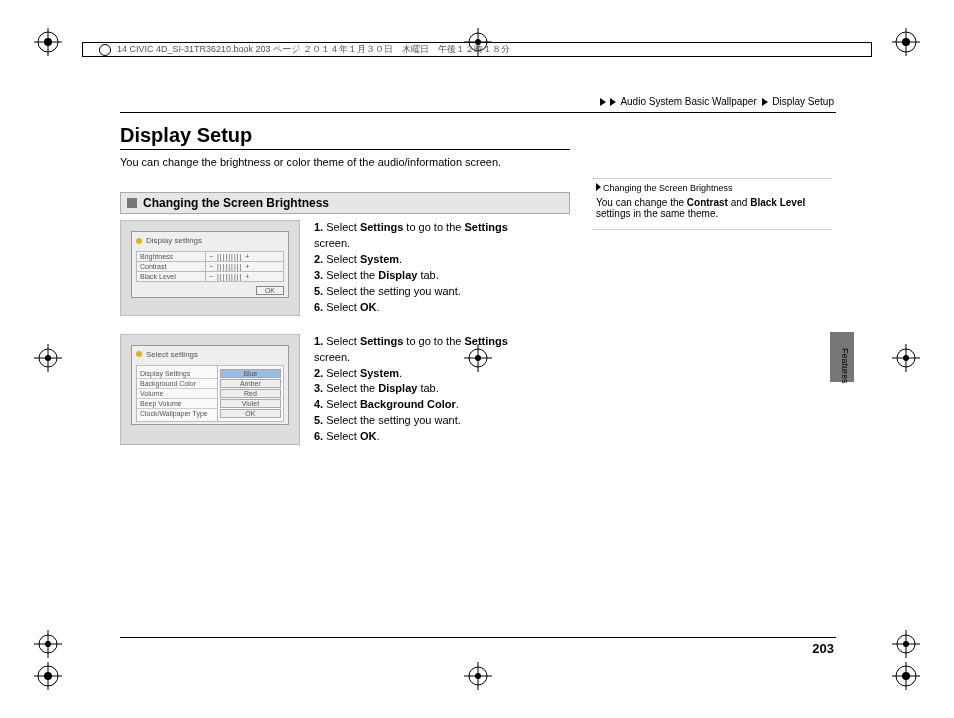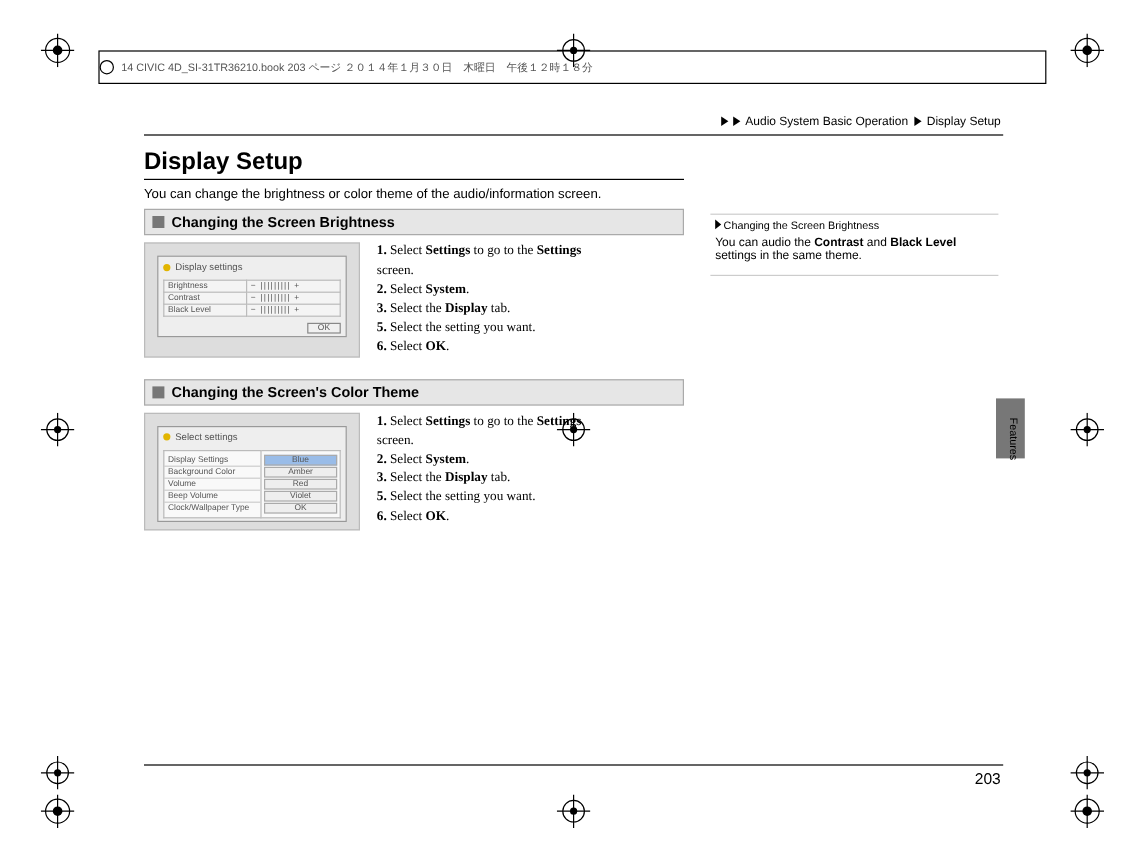--- a/index.html
+++ b/index.html
@@ -15,68 +15,68 @@
   .br { bottom: 28px; right: 34px; }
   .ml { top: 344px; left: 34px; }
   .mr { top: 344px; right: 34px; }
   .ml2 { top: 630px; left: 34px; }
   .mr2 { top: 630px; right: 34px; }
   .mt { top: 28px; left: 464px; }
   .mb { bottom: 28px; left: 464px; }
   .mt2 { top: 344px; left: 464px; }
 
   
-  .topbar { position: absolute; top: 42px; left: 82px; right: 82px; height: 28px; border: 1px solid #000; display: flex; align-items: center; font-size: 9px; padding-left: 0; color:#555;text-align:right;}
+  .topbar { position: absolute; top: 42px; left: 82px; right: 82px; height: 15px; border: 1px solid #000; display: flex; align-items: center; font-size: 9px; padding-left: 16px; color:#555;text-align:right;}
   .topbar .circle { width: 12px; height: 12px; border: 1px solid #000; border-radius: 50%; margin-right: 6px; }
 
   
   .crumb { position: absolute; top: 96px; right: 120px; font-size: 10px; }
   .crumb .tri { display:inline-block; width:0; height:0; border-top:4px solid transparent; border-bottom:4px solid transparent; border-left:6px solid #000; margin:0 2px; vertical-align:middle;}
   .hr-top { position:absolute; top:112px; left:120px; right:118px; border-top:1px solid #000;}
 
   
   .content { position:absolute; top:124px; left:120px; width:450px; }
   .content h1 { font-size:20px; font-weight:bold; margin-bottom:2px;}
   .rule { border-top:1px solid #000; margin-bottom:6px;}
-  .intro { font-size:11px; margin-bottom:6px;}
+  .intro { font-size:11px; margin-bottom:24px;}
 
   .subhead { background:#e6e6e6; border:1px solid #aaa; padding:3px 6px; font-size:12px; font-weight:bold; display:flex; align-items:center; margin-bottom:6px;}
   .subhead .sq { width:10px; height:10px; background:#777; margin-right:6px;}
 
   .section-row { display:flex; gap:14px; margin-bottom:18px;}
   .thumb { width:180px; border:1px solid #bbb; background:#ddd; padding:10px 10px 6px 10px; font-size:8px; color:#555;}
   .thumb .win { background:#eee; border:1px solid #999; padding:4px 4px 2px 4px;}
   .thumb .title { font-size:8px; margin-bottom:6px; display:flex; align-items:center;}
   .thumb .title .dot{width:6px;height:6px;border-radius:50%;background:#e2b500;margin-right:4px;}
   .thumb table{width:100%; border-collapse:collapse; font-size:7px;}
   .thumb td{border:1px solid #bbb; padding:1px 3px; background:#f4f4f4;}
   .thumb .slider{letter-spacing:1px;}
   .thumb .okrow{text-align:right; padding-top:4px;}
   .thumb .okbtn{display:inline-block;border:1px solid #888;background:#f0f0f0;padding:0 8px;font-size:7px;}
 
   .thumb2 .list td{background:#f9f9f9;}
   .thumb2 .opt{background:#eee;border:1px solid #aaa;margin:1px 0;padding:0 4px;font-size:7px;text-align:center;}
   .thumb2 .opt.sel{background:#99bce8;}
 
-  .steps { font-size:11px; line-height:1.45; flex:1;font-family:Liberation Serif, serif;}
+  .steps { font-size:11px; line-height:1.45; flex:1;}
   .steps b{font-weight:bold;}
 
   
   .sidenote { position:absolute; top:178px; left:592px; width:240px; font-size:10px; border-top:1px solid #ccc; border-bottom:1px solid #ccc; padding:4px 4px 10px 4px;}
   .sidenote .hd { font-size:9px; margin-bottom:4px;}
   .sidenote .hd .chev{display:inline-block;width:0;height:0;border-top:4px solid transparent;border-bottom:4px solid transparent;border-left:5px solid #000;margin-right:2px;}
 
   
   .ftab { position:absolute; right:100px; top:332px; width:24px; height:50px; background:#777;}
 
   .features-label{position:absolute; right:104px; top:348px; font-size:9px; writing-mode:vertical-rl; color:#000;}
 
   
   .hr-bot{position:absolute; bottom:80px; left:120px; right:118px; border-top:1px solid #000;}
-  .pnum{position:absolute; bottom:62px; right:120px; font-size:13px; font-weight:normal;}
+  .pnum{position:absolute; bottom:62px; right:120px; font-size:13px; font-weight:bold;}
 </style>
 </head>
 <body>
 <div class="page">
 
 <div class="reg tl"><svg viewBox="0 0 28 28">
         <circle cx="14" cy="14" r="10" fill="none" stroke="#000"></circle>
         <circle cx="14" cy="14" r="4" fill="#000"></circle>
         <line x1="0" y1="14" x2="28" y2="14" stroke="#000"></line>
         <line x1="14" y1="0" x2="14" y2="28" stroke="#000"></line>
@@ -142,21 +142,21 @@
         <line x1="14" y1="0" x2="14" y2="28" stroke="#000"></line>
       </svg></div>
 
 <div class="topbar">
   <span class="circle"></span>
   <span>14 CIVIC 4D_SI-31TR36210.book  203 ページ  ２０１４年１月３０日　木曜日　午後１２時１８分</span>
 </div>
 
 <div class="crumb">
   <span class="tri"></span><span class="tri"></span>
-  <span>Audio System Basic Operation</span>
+  <span>Audio System Basic Wallpaper</span>
   <span class="tri"></span>
   <span>Display Setup</span>
 </div>
 <div class="hr-top"></div>
 
 <div class="content">
   <h1>Display Setup</h1>
   <div class="rule"></div>
   <div class="intro">You can change the brightness or color theme of the audio/information screen.</div>
 
@@ -192,24 +192,20 @@
     </div>
     <div class="steps">
       <div><b>1.</b> <span>Select </span><b>Settings</b><span> to go to the </span><b>Settings</b><br><span> screen.</span></div>
       <div><b>2.</b> <span>Select </span><b>System</b><span>.</span></div>
       <div><b>3.</b> <span>Select the </span><b>Display</b><span> tab.</span></div>
       <div><b>5.</b> <span>Select the setting you want.</span></div>
       <div><b>6.</b> <span>Select </span><b>OK</b><span>.</span></div>
     </div>
   </div>
 
-  <div class="subhead">
-    <span class="sq"></span>
-    <span>Changing the Screen's Color Theme</span>
-  </div>
   <div class="section-row">
     <div class="thumb thumb2">
       <div class="win">
         <div class="title">
               <span class="dot"></span>
               <span>Select settings</span>
             </div>
         <table class="list">
               <tbody>
                 <tr>
@@ -229,30 +225,31 @@
           </td>
         </tr>
               </tbody>
             </table>
       </div>
     </div>
     <div class="steps">
       <div><b>1.</b> <span>Select </span><b>Settings</b><span> to go to the </span><b>Settings</b><br><span> screen.</span></div>
       <div><b>2.</b> <span>Select </span><b>System</b><span>.</span></div>
       <div><b>3.</b> <span>Select the </span><b>Display</b><span> tab.</span></div>
+      <div><b>4.</b> <span>Select </span><b>Background Color</b><span>.</span></div>
       <div><b>5.</b> <span>Select the setting you want.</span></div>
       <div><b>6.</b> <span>Select </span><b>OK</b><span>.</span></div>
     </div>
   </div>
 </div>
 
 <div class="sidenote">
   <div class="hd"><span class="chev"></span><span>Changing the Screen Brightness</span></div>
   <div>
-    <span>You can audio the </span><b>Contrast</b><span> and </span><b>Black Level</b><br>
+    <span>You can change the </span><b>Contrast</b><span> and </span><b>Black Level</b><br>
     <span>settings in the same theme.</span>
   </div>
 </div>
 
 <div class="ftab"></div>
 <div class="features-label">Features</div>
 
 <div class="hr-bot"></div>
 <div class="pnum">203</div>
 

